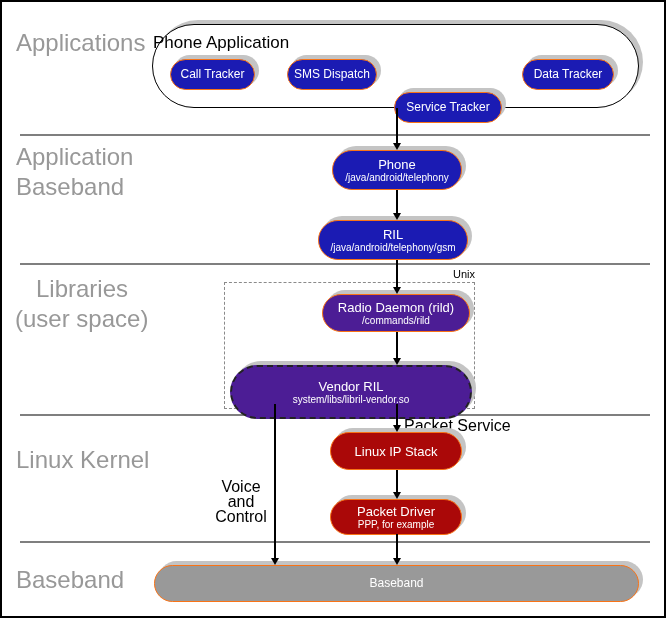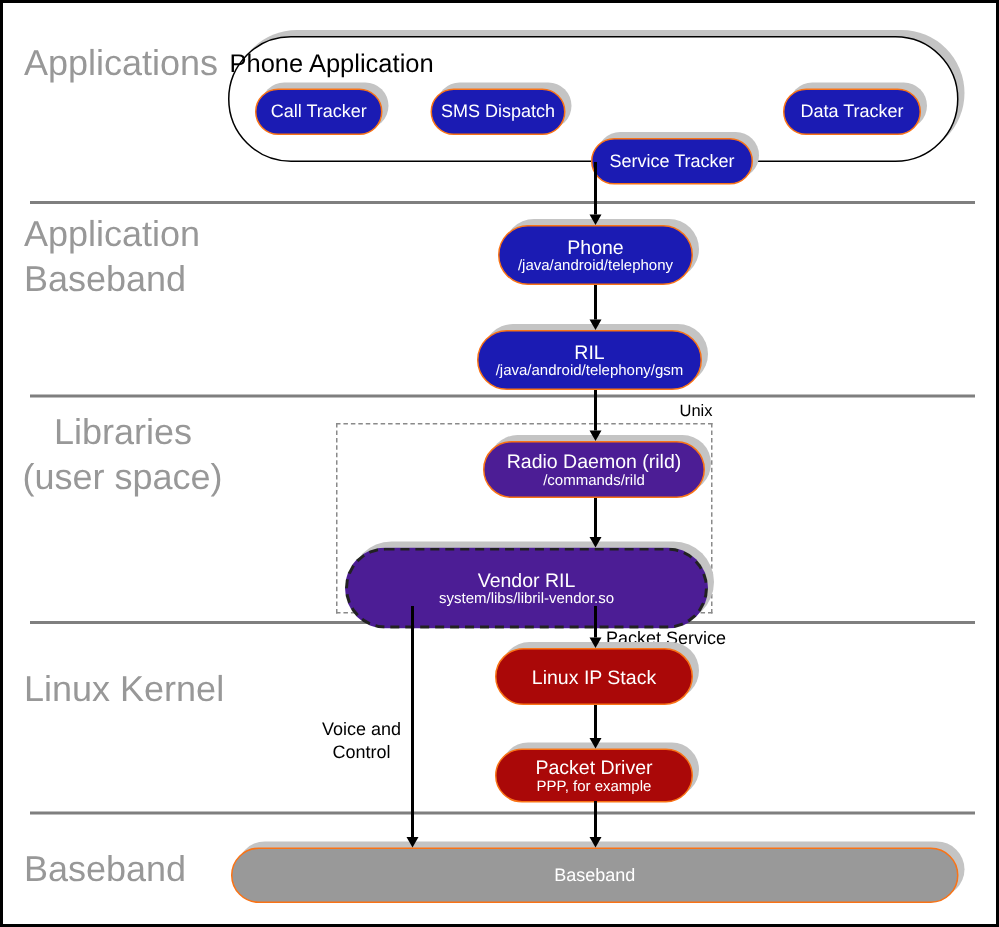--- a/index.html
+++ b/index.html
@@ -29,21 +29,21 @@
   .dashed-border { border:2px dashed #222; }
 
   .dashed-box { position:absolute; left:222px; top:280px; width:251px; height:127px;
                 box-sizing:border-box; border:1px dashed #8a8a8a; }
 
   .line { position:absolute; width:1.5px; background:#000; }
   .line.arrow::after { content:""; position:absolute; bottom:-7px; left:-3.2px; width:0; height:0;
                        border-left:4px solid transparent; border-right:4px solid transparent;
                        border-top:7px solid #000; }
 
-  .note { position:absolute; color:#000; font-size:12px; line-height:15px; }
+  .note { position:absolute; color:#000; font-size:16px; line-height:15px; }
 </style>
 </head>
 <body>
 
 <div id="canvas">
 
   <div class="divider" style="top:132px;"></div>
   <div class="divider" style="top:261px;"></div>
   <div class="divider" style="top:412px;"></div>
   <div class="divider" style="top:539px;"></div>

